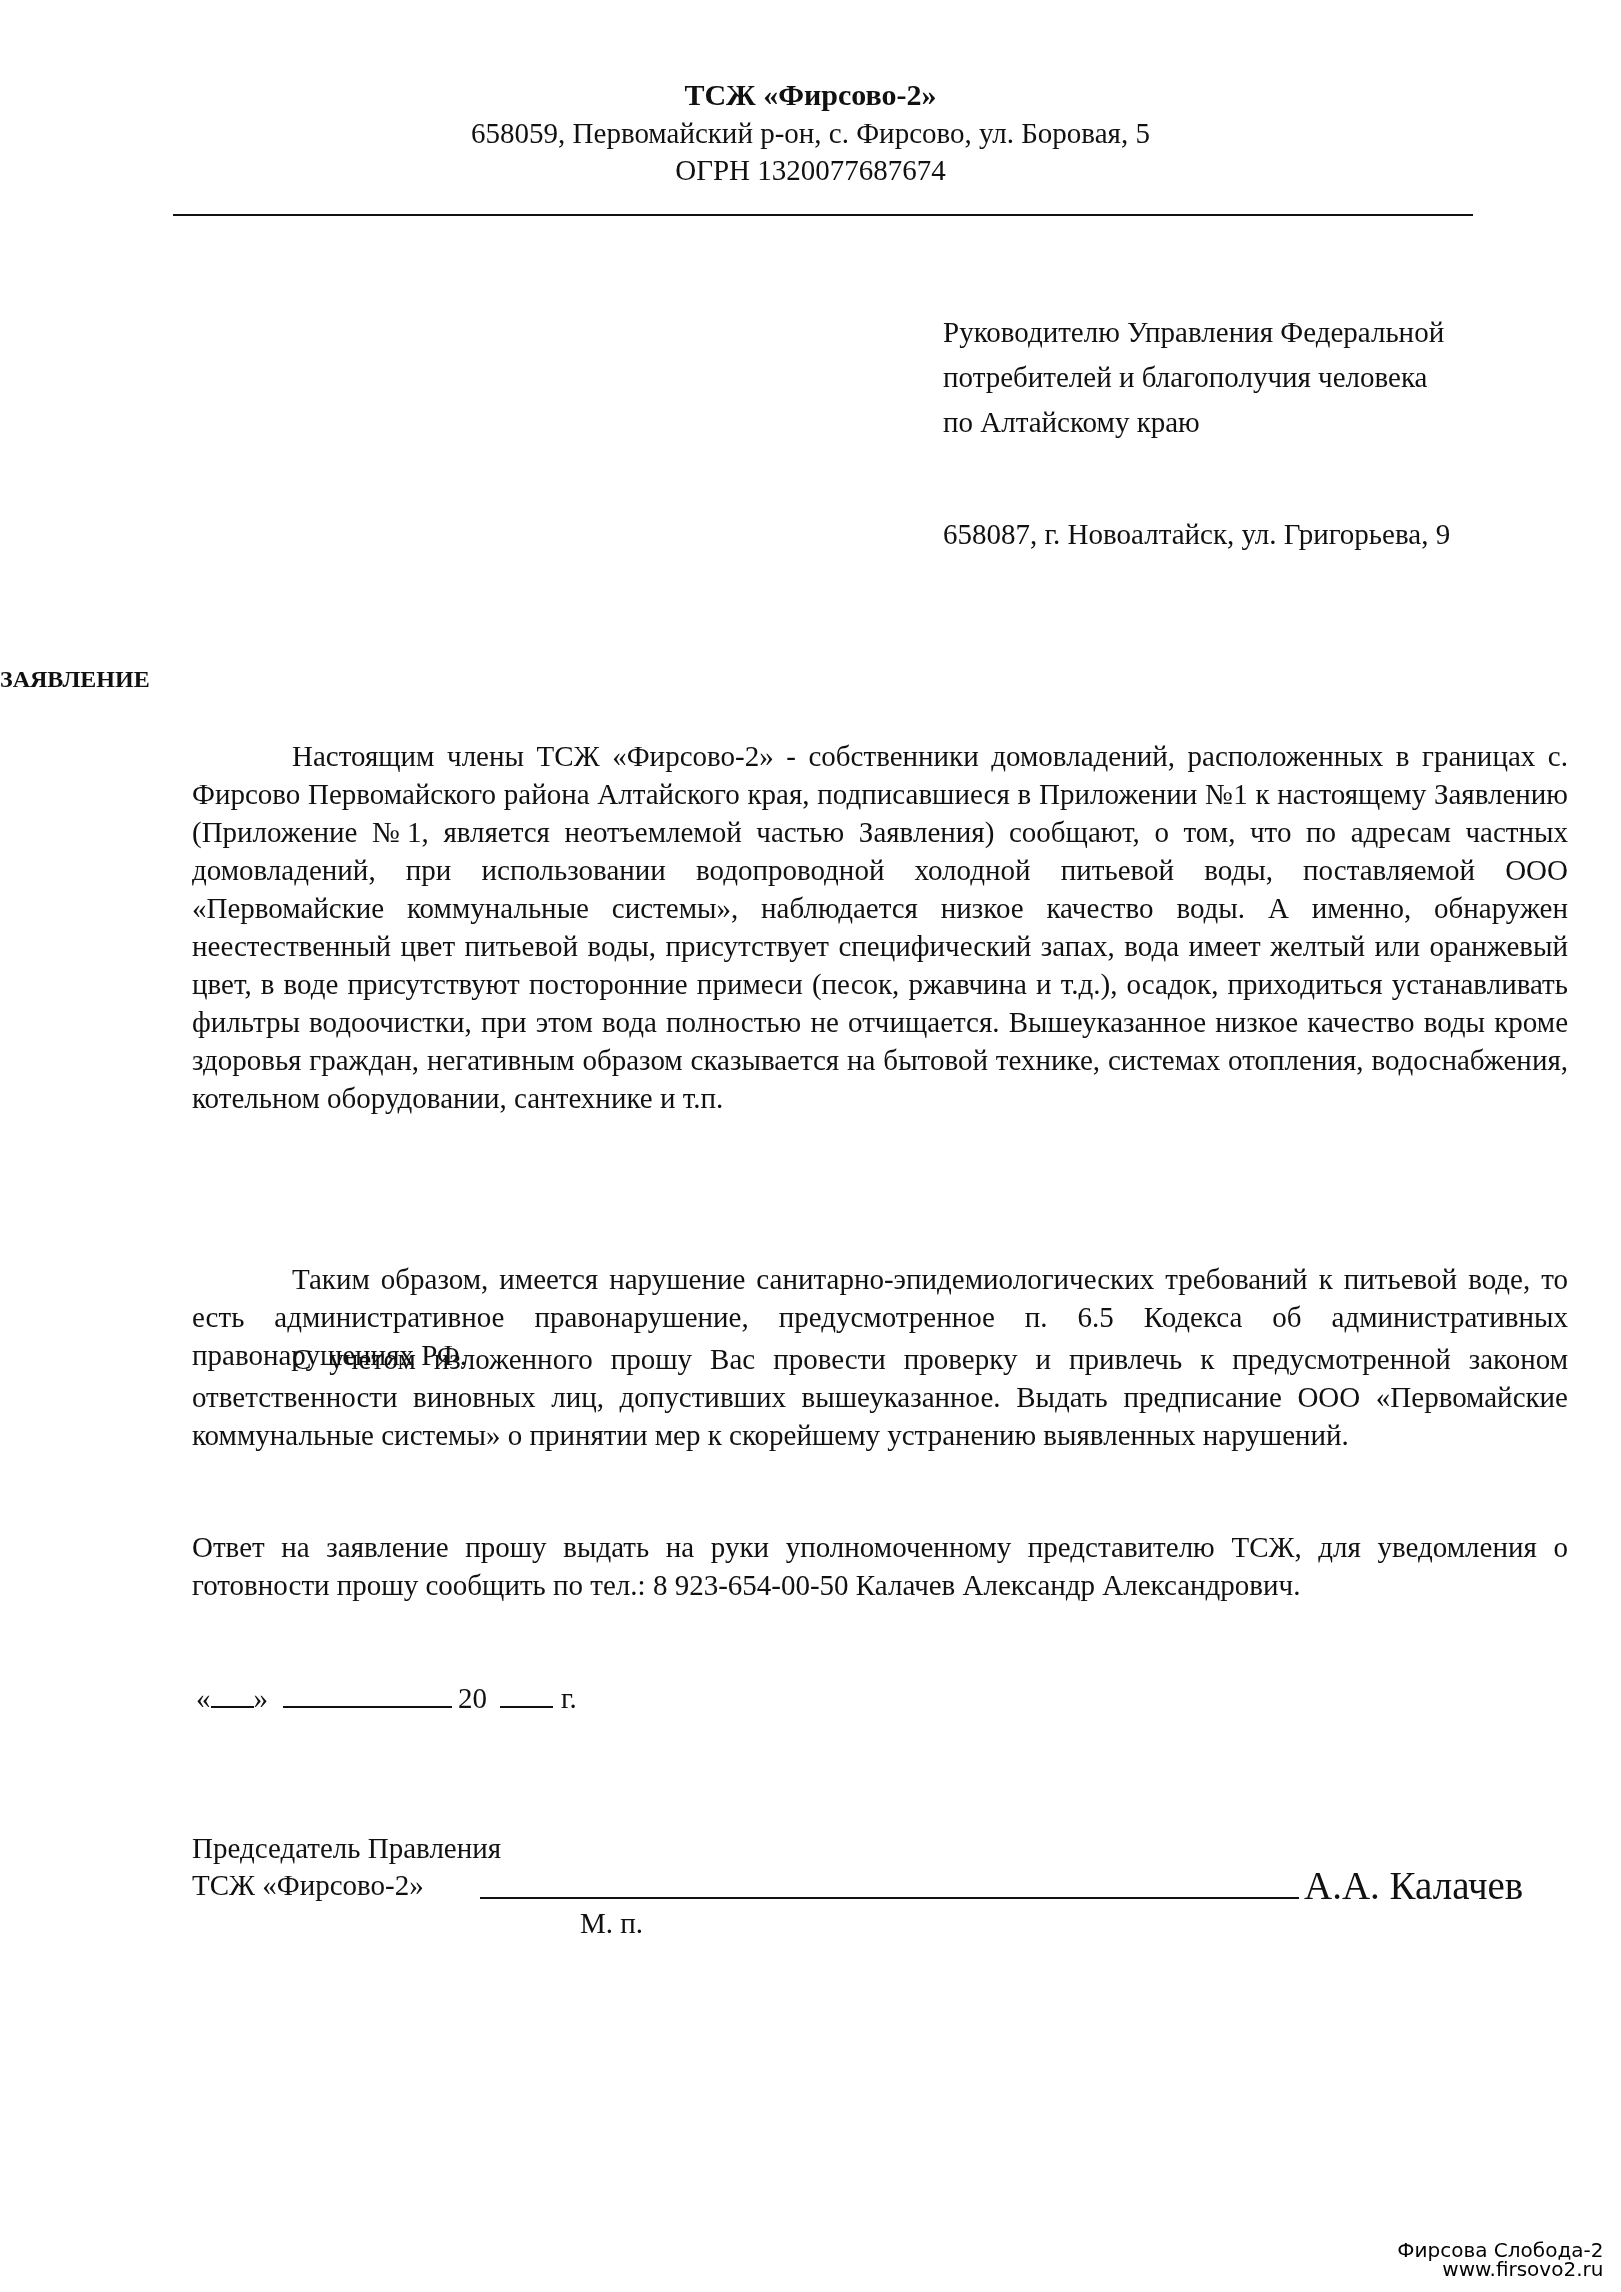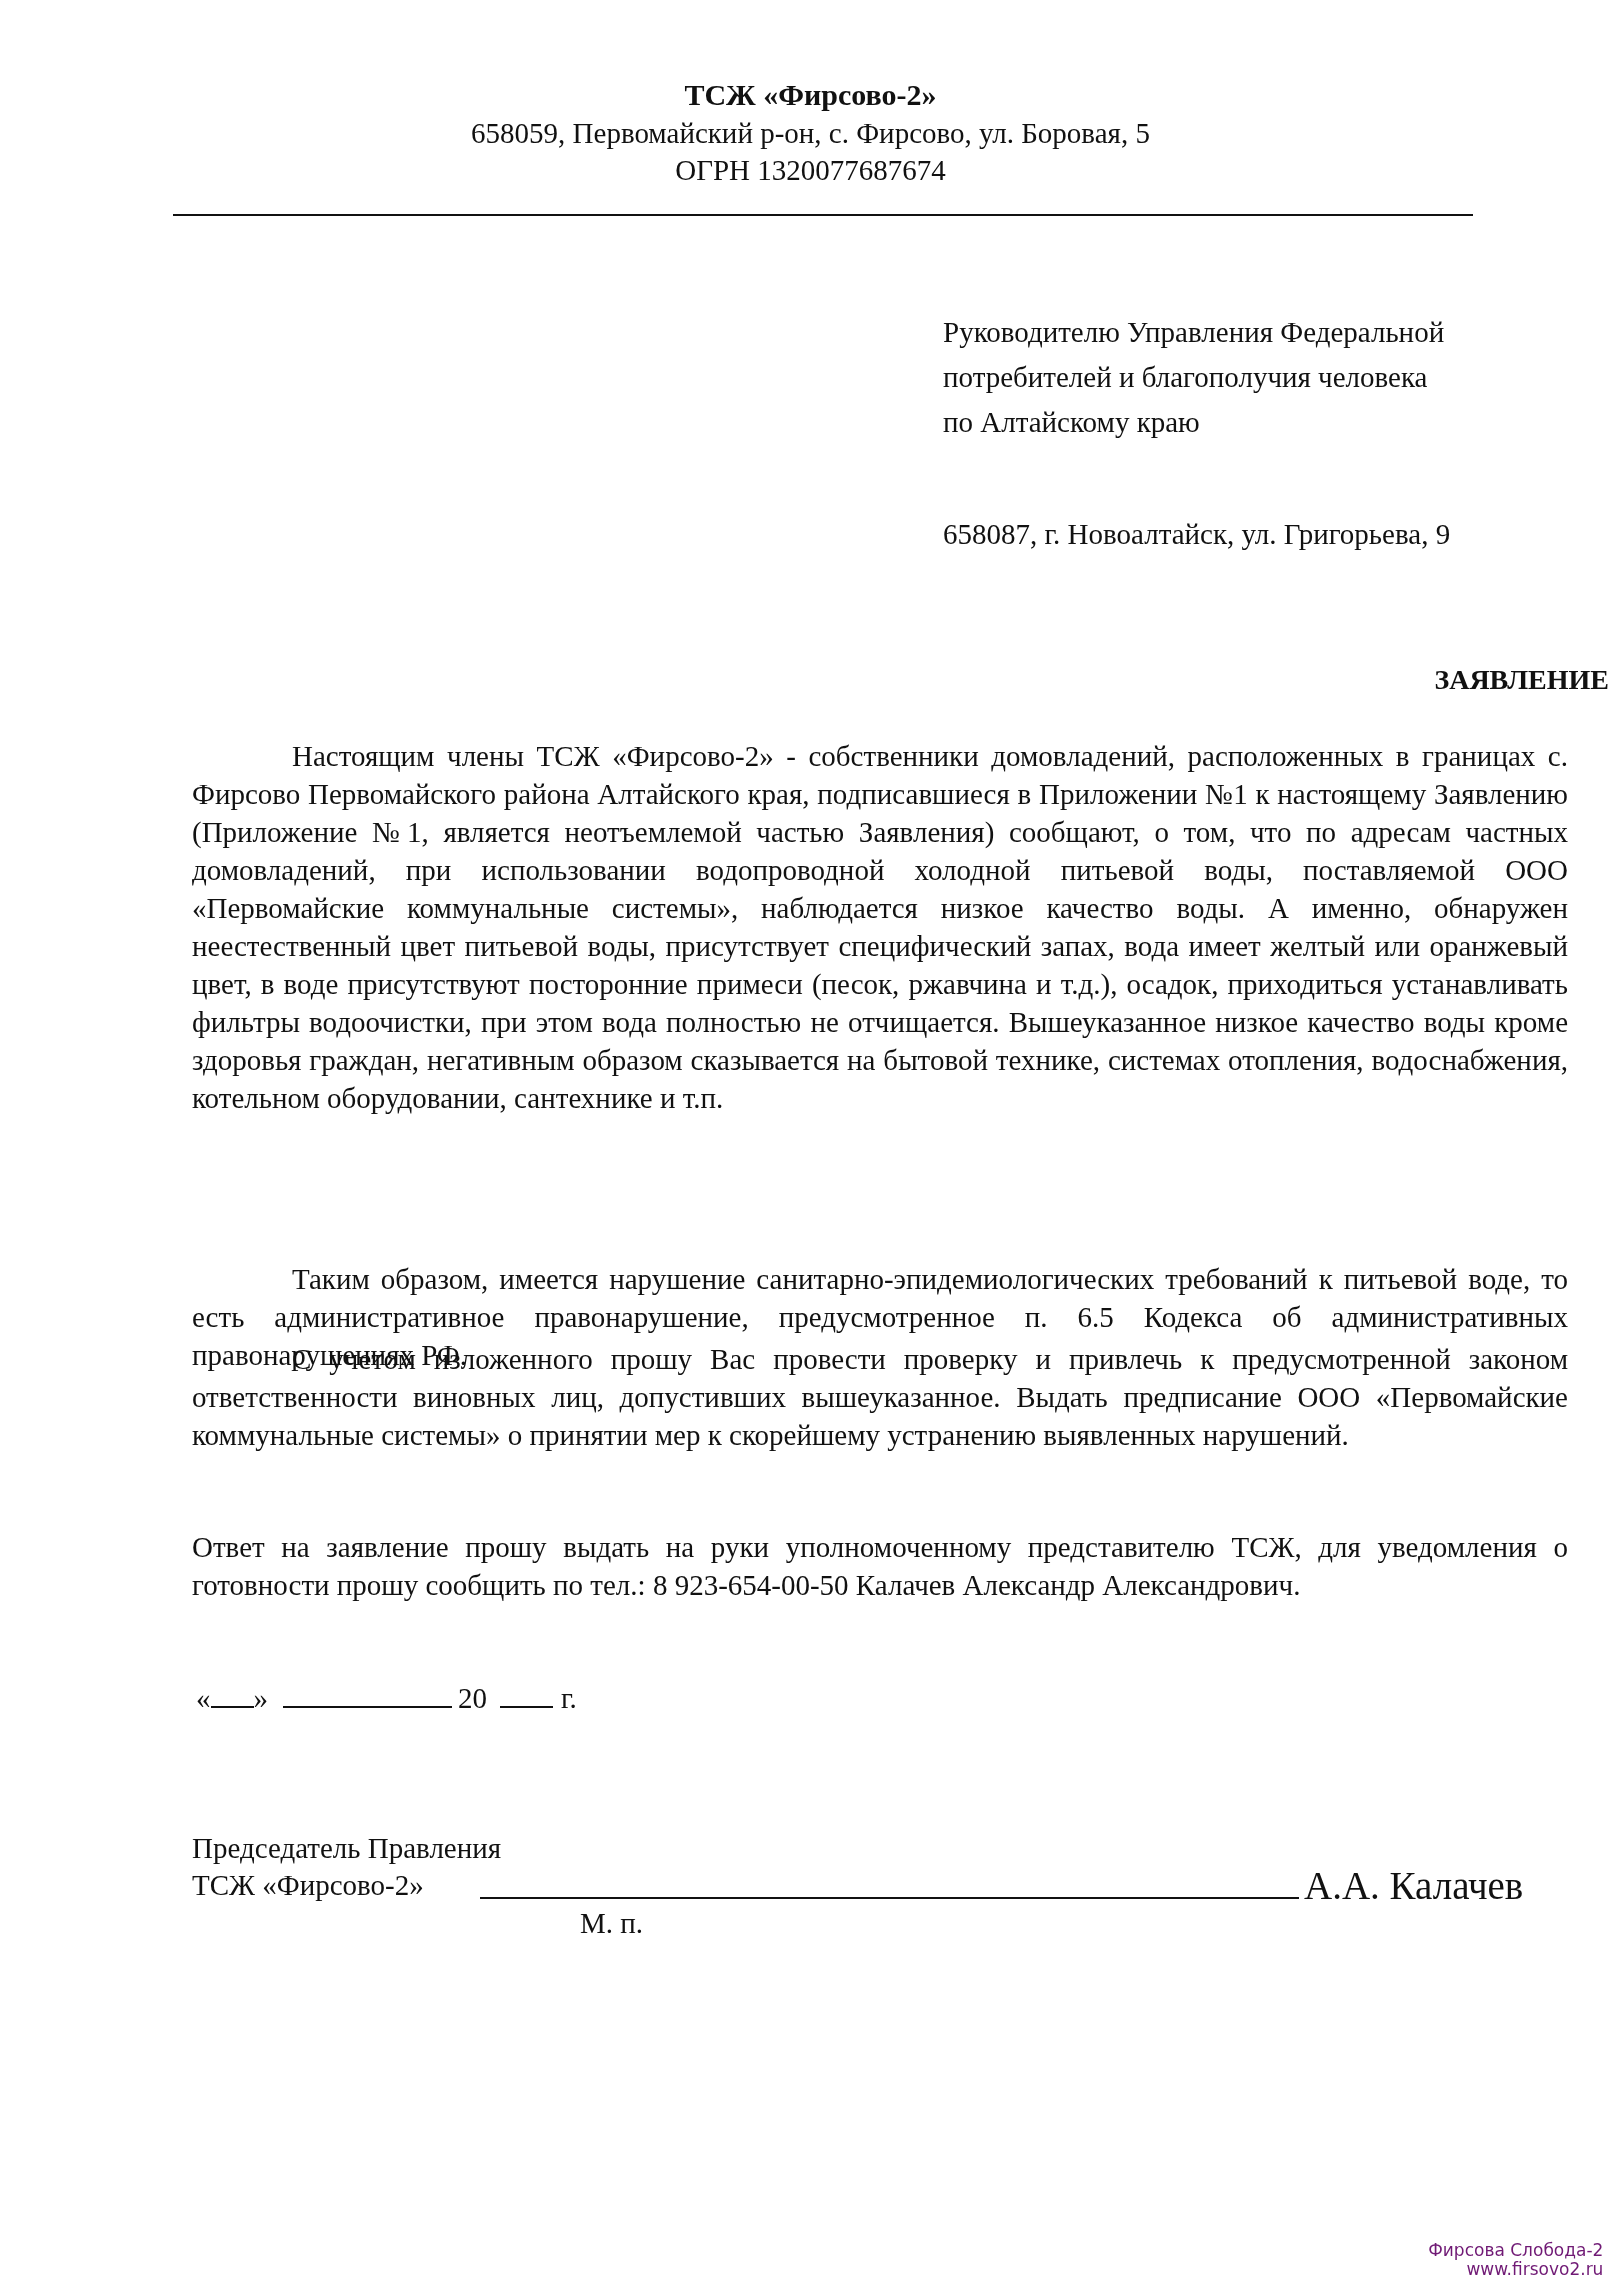--- a/index.html
+++ b/index.html
@@ -13,22 +13,22 @@
     .hdr { position: absolute; left: 0; width: 1621px; text-align: center; font-size: 29px; line-height: 37px; }
     .hdr-org { top: 76px; font-weight: bold; font-size: 30px; }
     .hdr-addr { top: 115px; }
     .hdr-ogrn { top: 152px; }
     .hdr-rule { position: absolute; left: 173px; width: 1300px; top: 214px; height: 0; border-top: 2.9px solid #111; }
 
     .recipient { position: absolute; left: 943px; top: 310px; font-size: 29px; line-height: 45px; }
     .recipient div { white-space: nowrap; }
     .recipient .r-addr { margin-top: 67px; }
 
-    .title { position: absolute; left: 0; width: 1609px; top: 662px; text-align: right;
-      font-weight: bold; font-size: 28px; line-height: 35px; }
+    .title { position: absolute; left: 0; width: 1609px; top: 662px; text-align: left;
+      font-weight: bold; font-size: 24px; line-height: 35px; }
 
     .body-text { position: absolute; left: 192px; width: 1376px; font-size: 29px; line-height: 38px; }
     .para { text-align: justify; text-align-last: left; margin: 0; }
     .para.indent { text-indent: 100px; }
     .p1 { top: 737px; }
     .p2 { top: 1260px; }
     .p3 { top: 1340px; }
     .p4 { top: 1528px; }
 
     .date-line { position: absolute; left: 196px; top: 1679px; font-size: 29px; line-height: 37px; white-space: nowrap; }
@@ -38,21 +38,21 @@
     .blank.year { width: 53px; margin: 0 7.8px 0 5.9px; }
 
     .sign { position: absolute; left: 192px; font-size: 29px; line-height: 37px; white-space: nowrap; }
     .sign-role { top: 1830px; }
     .sign-org { top: 1867px; }
     .sign-line { position: absolute; left: 480px; top: 1897px; width: 819px; border-top: 2px solid #111; }
     .sign-name { position: absolute; left: 1304px; top: 1867px; font-size: 39px; line-height: 37px; }
     .stamp { position: absolute; left: 580px; top: 1905px; font-size: 29px; line-height: 37px; }
 
     .watermark { position: absolute; right: 17.6px; top: 2241px; text-align: right;
-      font-family: "DejaVu Sans", "Liberation Sans", sans-serif; font-size: 17px; line-height: 18.6px; color: #701a75; }
+      font-family: "DejaVu Sans", "Liberation Sans", sans-serif; font-size: 20px; line-height: 18.6px; color: #000000; }
   </style>
 </head>
 <body>
 
 <div class="page">
 
   <div class="hdr hdr-org">ТСЖ «Фирсово-2»</div>
   <div class="hdr hdr-addr">658059, Первомайский р-он, с. Фирсово, ул. Боровая, 5</div>
   <div class="hdr hdr-ogrn">ОГРН 1320077687674</div>
   <div class="hdr-rule"></div>

